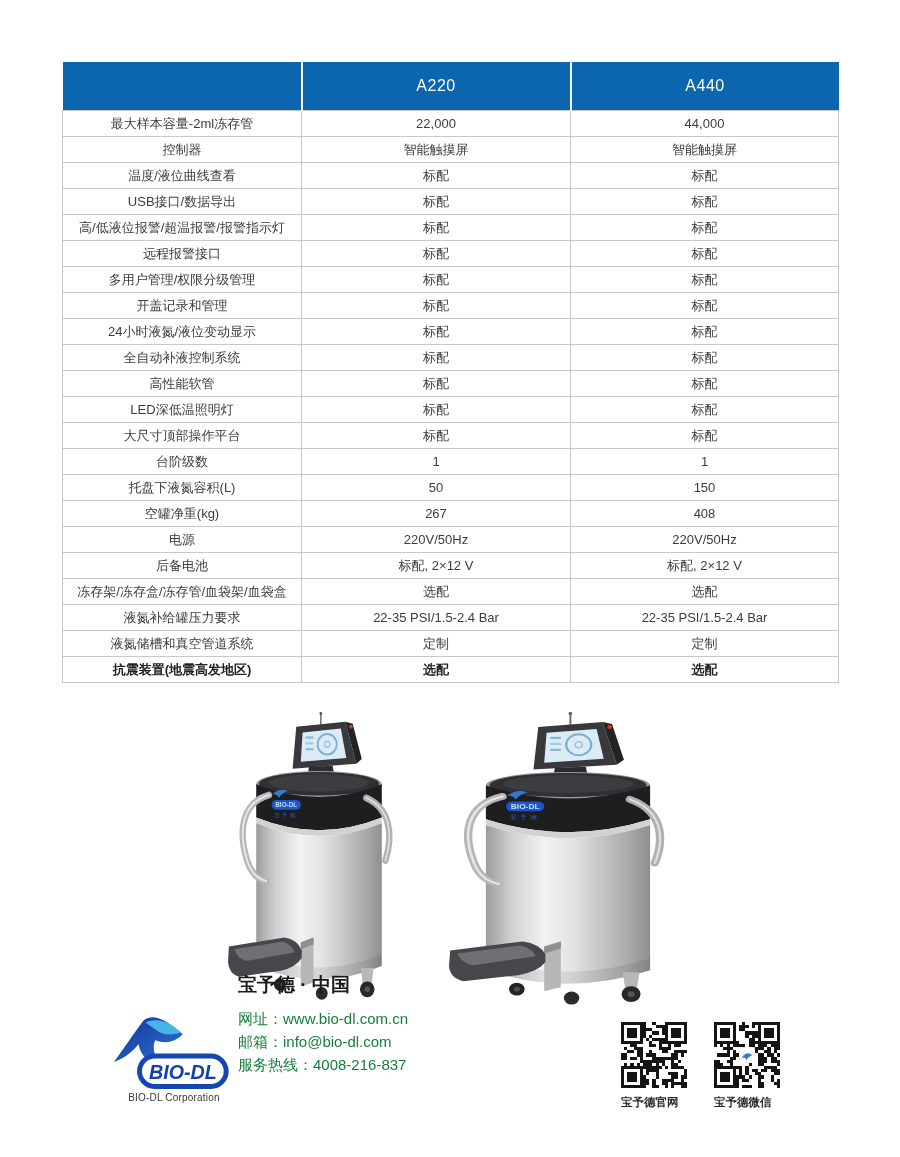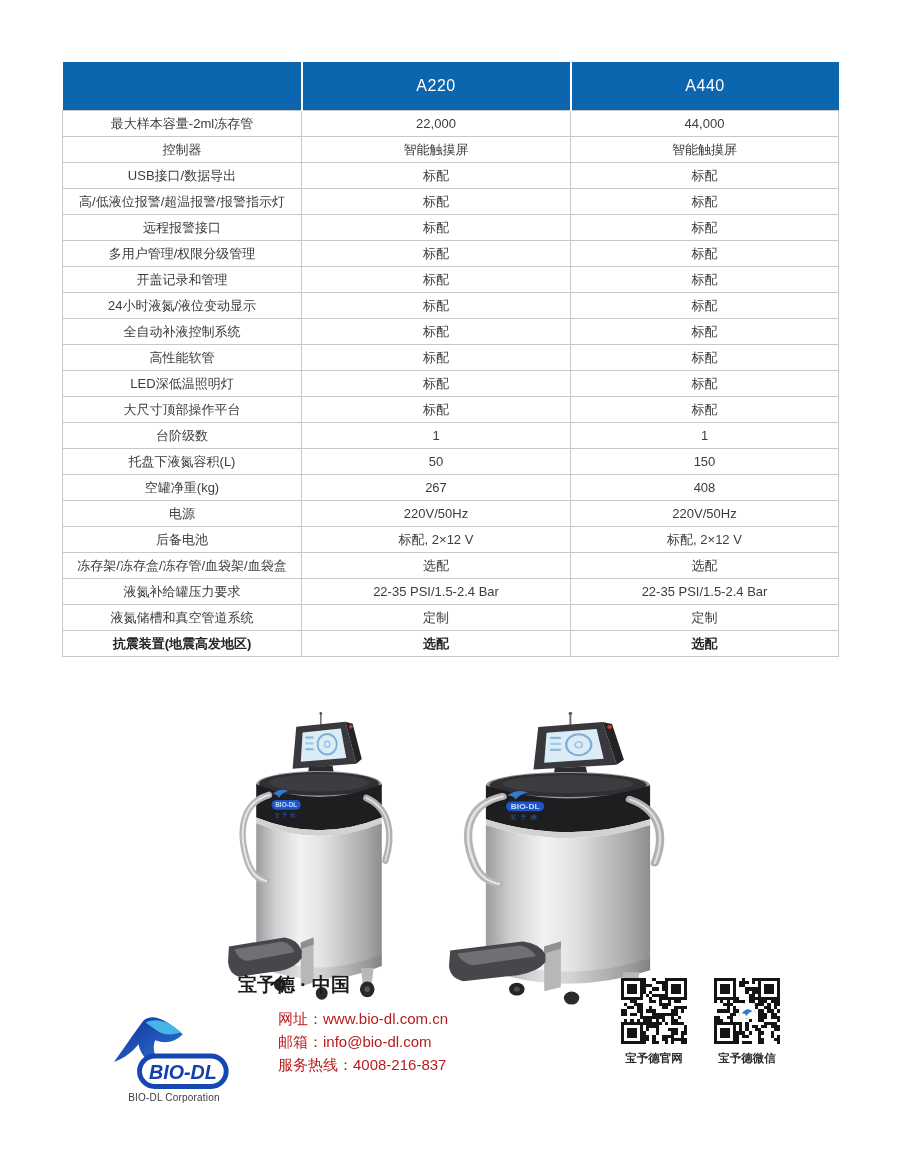--- a/index.html
+++ b/index.html
@@ -31,22 +31,22 @@
   .tank-a440{left:449px;top:712px;width:238px;height:298px;}
 
   
   .logo-svg{position:absolute;left:110px;top:1016px;width:128px;height:78px;}
   .logo-caption{
     position:absolute;left:96px;top:1092px;width:156px;text-align:center;
     font-size:10px;color:#3a3a3a;font-weight:500;letter-spacing:.2px;
   }
   .contact{position:absolute;left:238px;top:972px;}
   .contact-title{font-size:19px;font-weight:700;color:#1b1b1b;margin-bottom:9px;}
-  .contact-line{font-size:15px;color:#b91c1c;line-height:23px;font-weight:500;margin-left:40px;}
-  .qr{position:absolute;top:978px;width:66px;text-align:center;}
+  .contact-line{font-size:15px;color:#15803d;line-height:23px;font-weight:500;}
+  .qr{position:absolute;top:1022px;width:66px;text-align:left;}
   .qr-website{left:621px;}
   .qr-wechat{left:714px;}
   .qr svg{width:66px;height:66px;display:block;background:#fff;}
   .qr-label{font-size:11.5px;font-weight:700;color:#2b2b2b;margin-top:7px;white-space:nowrap;}
 </style>
 </head>
 <body>
 
 <svg width="0" height="0" style="position:absolute" aria-hidden="true">
   <defs>
@@ -123,20 +123,25 @@
     <tbody id="spec-body">
         <tr>
           <td>最大样本容量-2ml冻存管</td>
           <td>22,000</td>
           <td>44,000</td>
         </tr>
         <tr>
           <td>控制器</td>
           <td>智能触摸屏</td>
           <td>智能触摸屏</td>
+        </tr>
+        <tr>
+          <td>温度/液位曲线查看</td>
+          <td>标配</td>
+          <td>标配</td>
         </tr>
         <tr>
           <td>USB接口/数据导出</td>
           <td>标配</td>
           <td>标配</td>
         </tr>
         <tr>
           <td>高/低液位报警/超温报警/报警指示灯</td>
           <td>标配</td>
           <td>标配</td>

